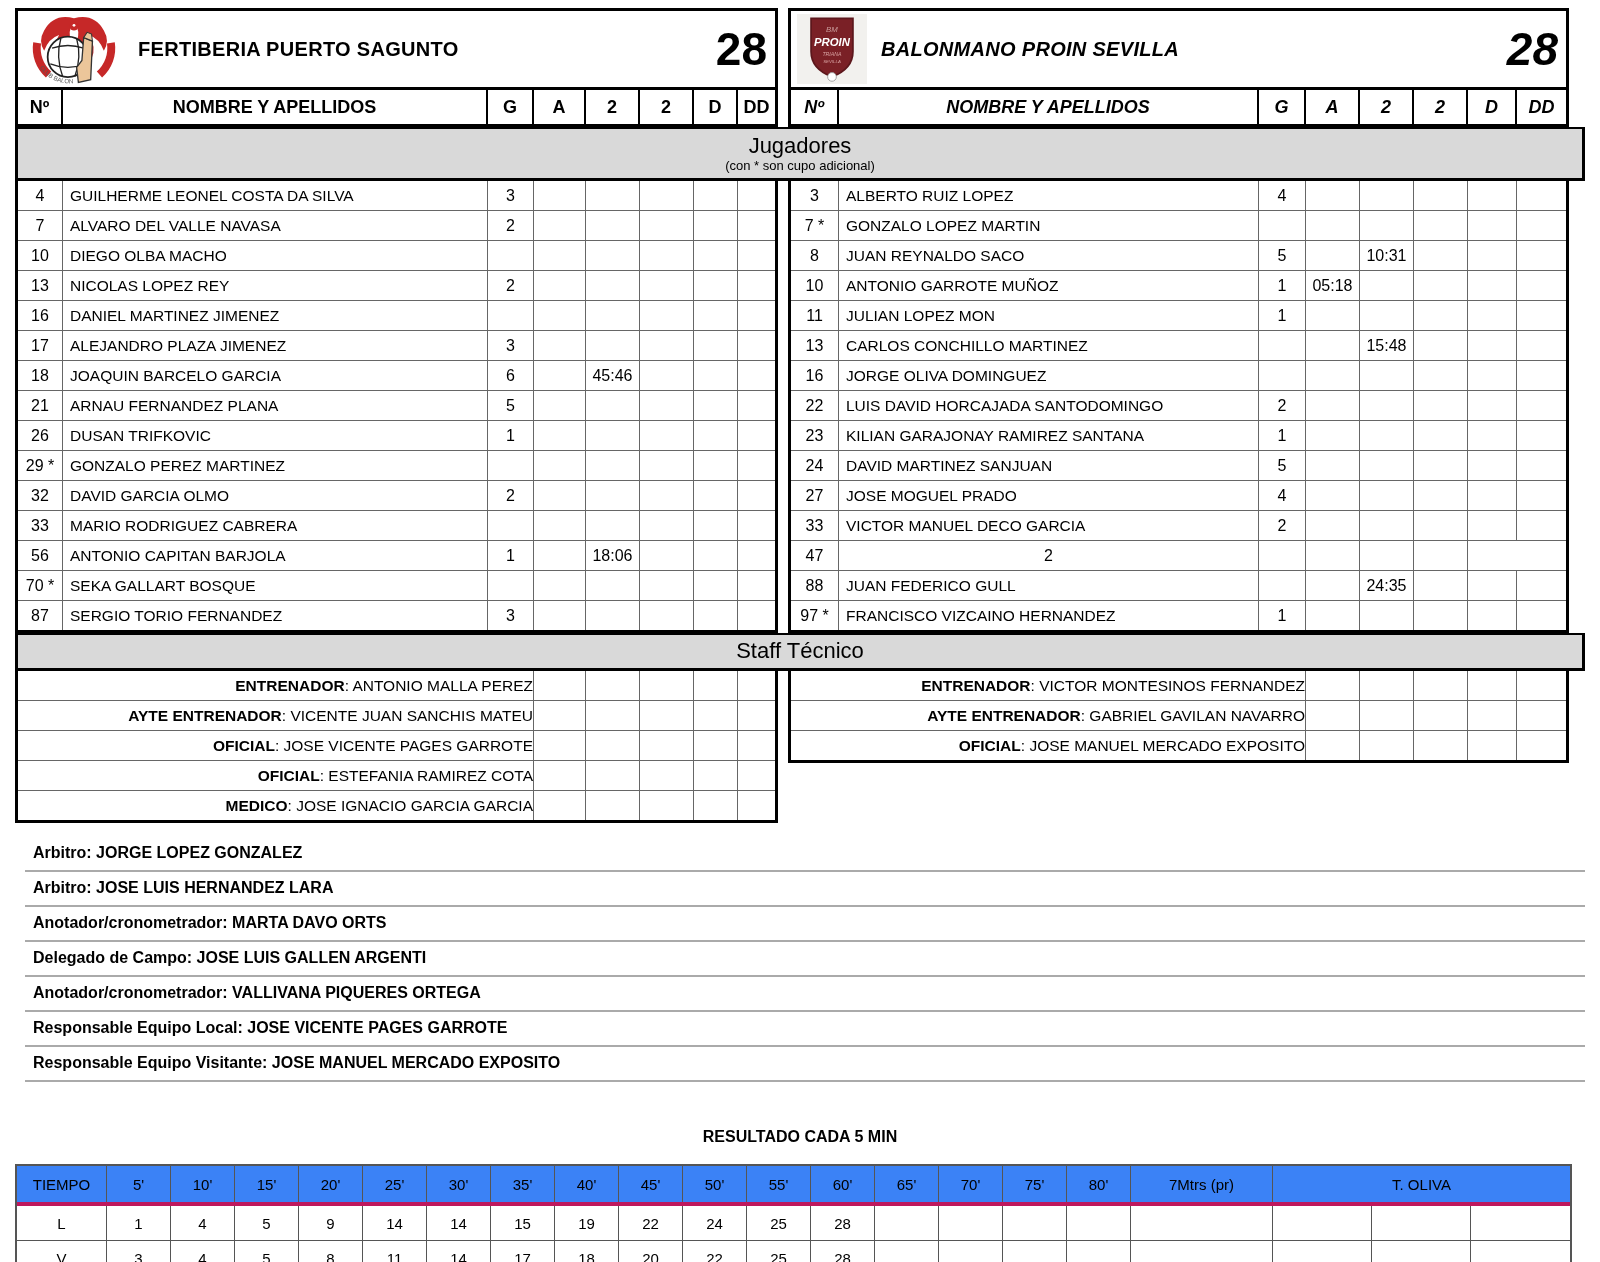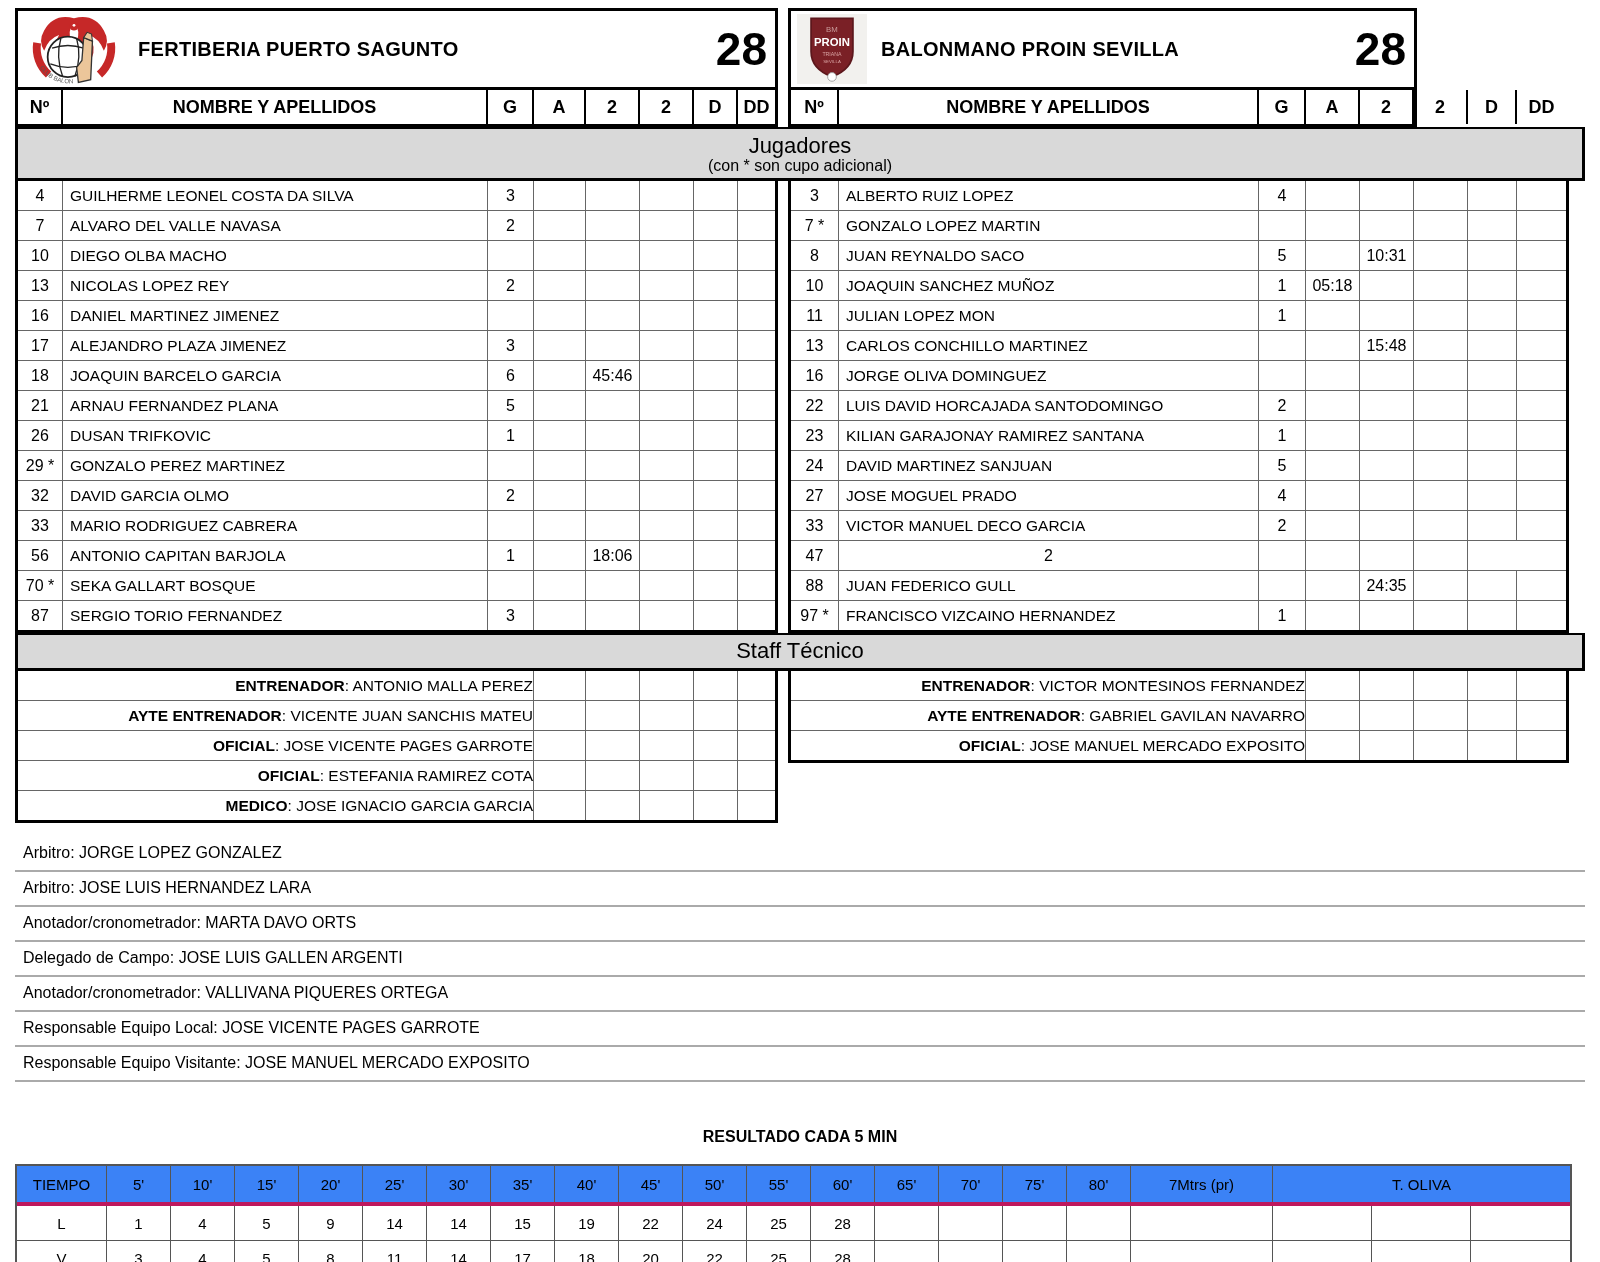--- a/index.html
+++ b/index.html
@@ -4,39 +4,39 @@
 <style>
   html,body{margin:0;padding:0;background:#fff;}
   .page{
     width:1600px;height:1262px;background:#ffffff;position:relative;
     font-family:"Liberation Sans","DejaVu Sans",sans-serif;color:#000;
   }
   
   .teams-row{display:flex;gap:10px;padding:8px 15px 0 15px;}
   .team-block{border:3px solid #000;box-sizing:border-box;background:#fff;}
   .team-block.left{width:763px;}
-  .team-block.right{width:629px;}
+  .team-block.right{width:781px;font-style:italic;}
   .team-header{height:76px;display:flex;align-items:center;border-bottom:3px solid #000;}
   .logo-box{width:100px;height:72px;display:flex;align-items:center;justify-content:center;flex:0 0 auto;margin-left:6px;}
   .logo-box.visit{width:70px;background:#f2f1ee;height:70px;}
   .team-name{font-weight:bold;font-size:20px;letter-spacing:.3px;margin-left:14px;flex:1 1 auto;white-space:nowrap;}
   .team-score{font-weight:bold;font-size:46px;margin-right:8px;flex:0 0 auto;line-height:1;}
   .cols-header{display:grid;height:34px;}
   .team-block.left .cols-header{grid-template-columns:45px 425px 46px 52px 54px 54px 44px 37px;}
   .team-block.right .cols-header{grid-template-columns:48px 420px 47px 54px 54px 54px 49px 49px;}
   .cols-header .hcell{
     display:flex;align-items:center;justify-content:center;
     font-weight:bold;font-size:18px;border-right:2px solid #000;box-sizing:border-box;
   }
   .cols-header .hcell:last-child{border-right:none;}
   
   .band{margin:0 15px;border:3px solid #000;border-top-width:2px;background:#d9d9d9;text-align:center;box-sizing:border-box;}
   .band.jug{padding:5px 0 6px 0;}
   .band-title{font-size:22px;line-height:24px;}
-  .band-note{font-size:16px;line-height:13px;margin-top:1px;}
+  .band-note{font-size:13px;line-height:13px;margin-top:1px;}
   .band.staffband{padding:4px 0 5px 0;}
   
   .players-row,.staff-row{display:flex;gap:10px;margin:0 15px;align-items:flex-start;}
   .ptable{border:3px solid #000;border-top:none;box-sizing:border-box;background:#fff;}
   .ptable.left{width:763px;}
   .ptable.right{width:781px;}
   .prow{display:grid;height:29px;border-bottom:1px solid #666;}
   .prow:last-child{border-bottom:none;}
   .ptable.left .prow{grid-template-columns:45px 425px 46px 52px 54px 54px 44px 37px;}
   .ptable.right .prow{grid-template-columns:48px 420px 47px 54px 54px 54px 49px 49px;}
@@ -49,21 +49,21 @@
   .stable.right{width:781px;}
   .srow{display:grid;height:29px;border-bottom:1px solid #666;}
   .srow:last-child{border-bottom:none;}
   .stable.left .srow{grid-template-columns:516px 52px 54px 54px 44px 37px;}
   .stable.right .srow{grid-template-columns:515px 54px 54px 54px 49px 49px;}
   .scell{border-right:1px solid #666;box-sizing:border-box;display:flex;align-items:center;}
   .scell:last-child{border-right:none;}
   .scell.sname{padding-left:7px;font-size:15.5px;white-space:nowrap;overflow:hidden;justify-content:flex-end;}
   .scell.sname b{font-weight:bold;}
   
-  .officials{margin:14px 15px 0 15px;}
+  .officials{margin:14px 15px 0 25px;font-weight:bold;}
   .off-line{height:33px;line-height:32px;font-size:16px;padding-left:8px;border-bottom:2px solid #aaa;white-space:nowrap;}
   
   .result-title{margin-top:46px;text-align:center;font-weight:bold;font-size:16px;}
   .rtable{margin:18px 15px 0 15px;width:1553px;border:2px solid #555;box-sizing:content-box;}
   .rrow{display:grid;grid-template-columns:90px repeat(16,64px) 142px repeat(3,99px);}
   .rrow.head{height:36px;background:#3b82f6;border-bottom:4px solid #be185d;}
   .rrow.data{height:34px;background:#fff;border-bottom:1px solid #555;}
   .rrow.data:last-child{border-bottom:none;}
   .rcell{display:flex;align-items:center;justify-content:center;font-size:15px;border-right:1px solid #555;box-sizing:border-box;}
   .rcell:last-child{border-right:none;}
@@ -324,21 +324,21 @@
           <div class="pcell name">JUAN REYNALDO SACO</div>
           <div class="pcell">5</div>
           <div class="pcell"></div>
           <div class="pcell">10:31</div>
           <div class="pcell"></div>
           <div class="pcell"></div>
           <div class="pcell"></div>
         </div>
         <div class="prow">
           <div class="pcell">10</div>
-          <div class="pcell name">JOAQUIN SANCHEZ MUÑOZ</div>
+          <div class="pcell name">ANTONIO GARROTE MUÑOZ</div>
           <div class="pcell">1</div>
           <div class="pcell">05:18</div>
           <div class="pcell"></div>
           <div class="pcell"></div>
           <div class="pcell"></div>
           <div class="pcell"></div>
         </div>
         <div class="prow">
           <div class="pcell">11</div>
           <div class="pcell name">JULIAN LOPEZ MON</div>

